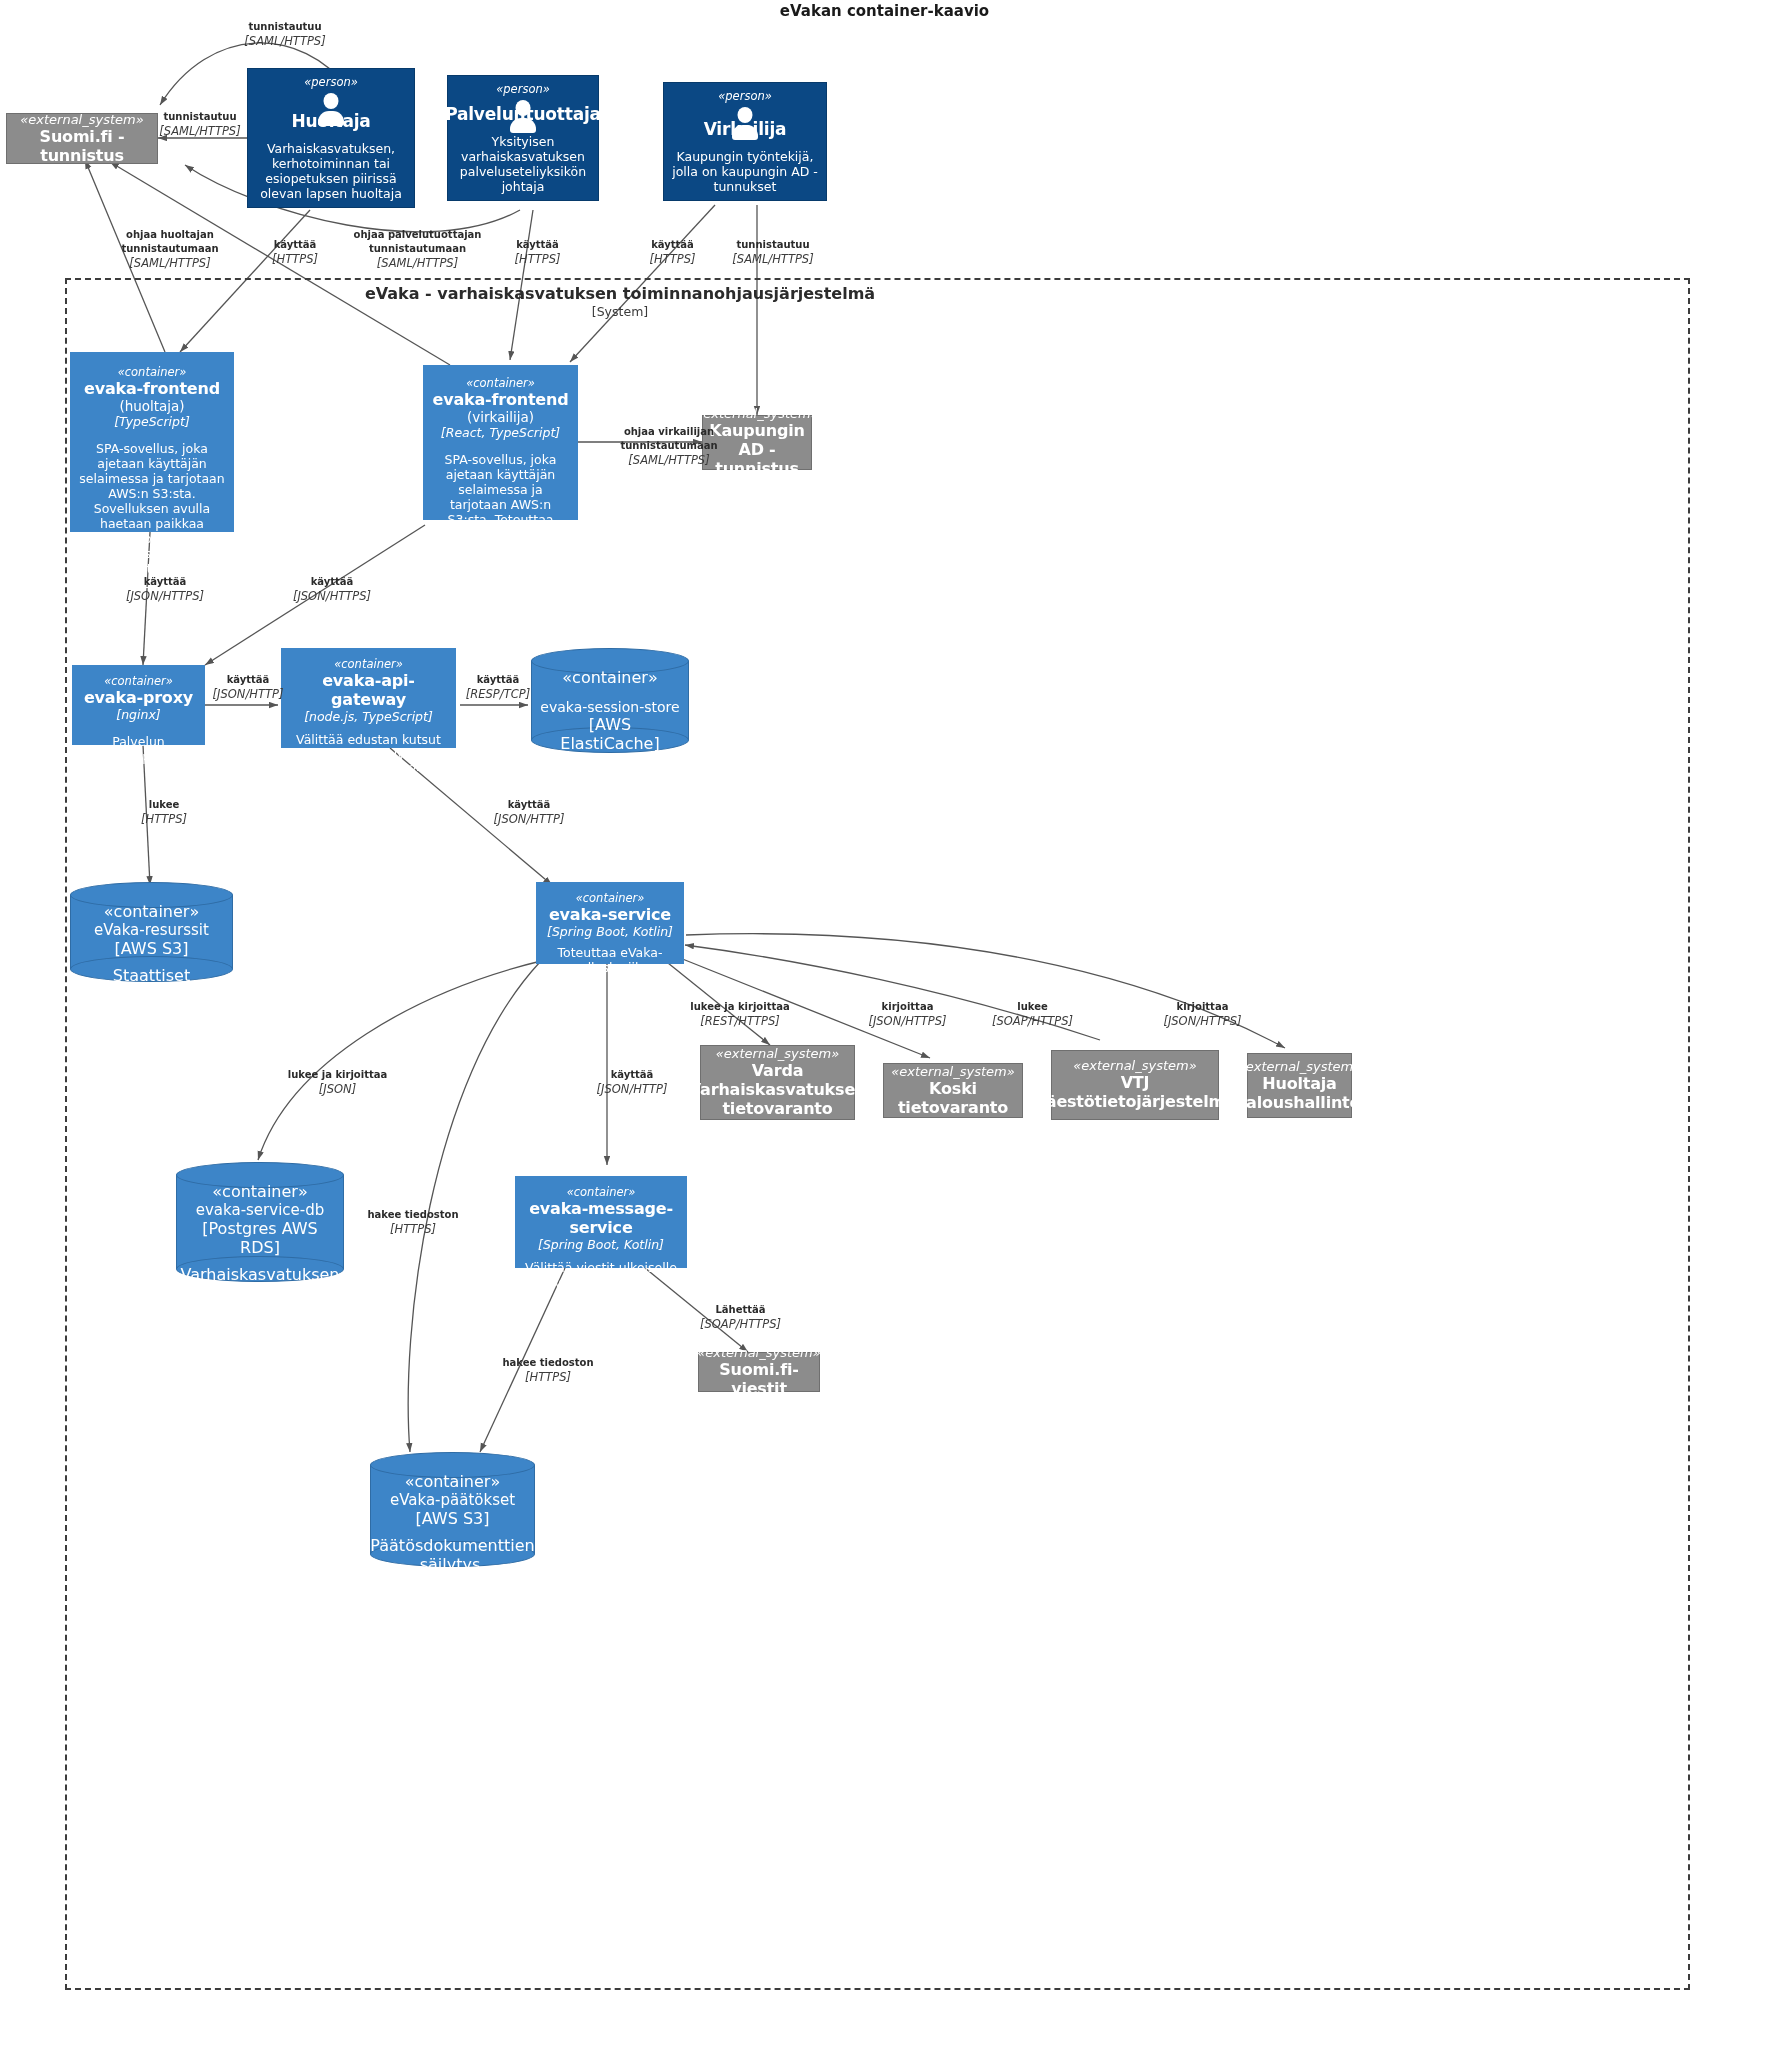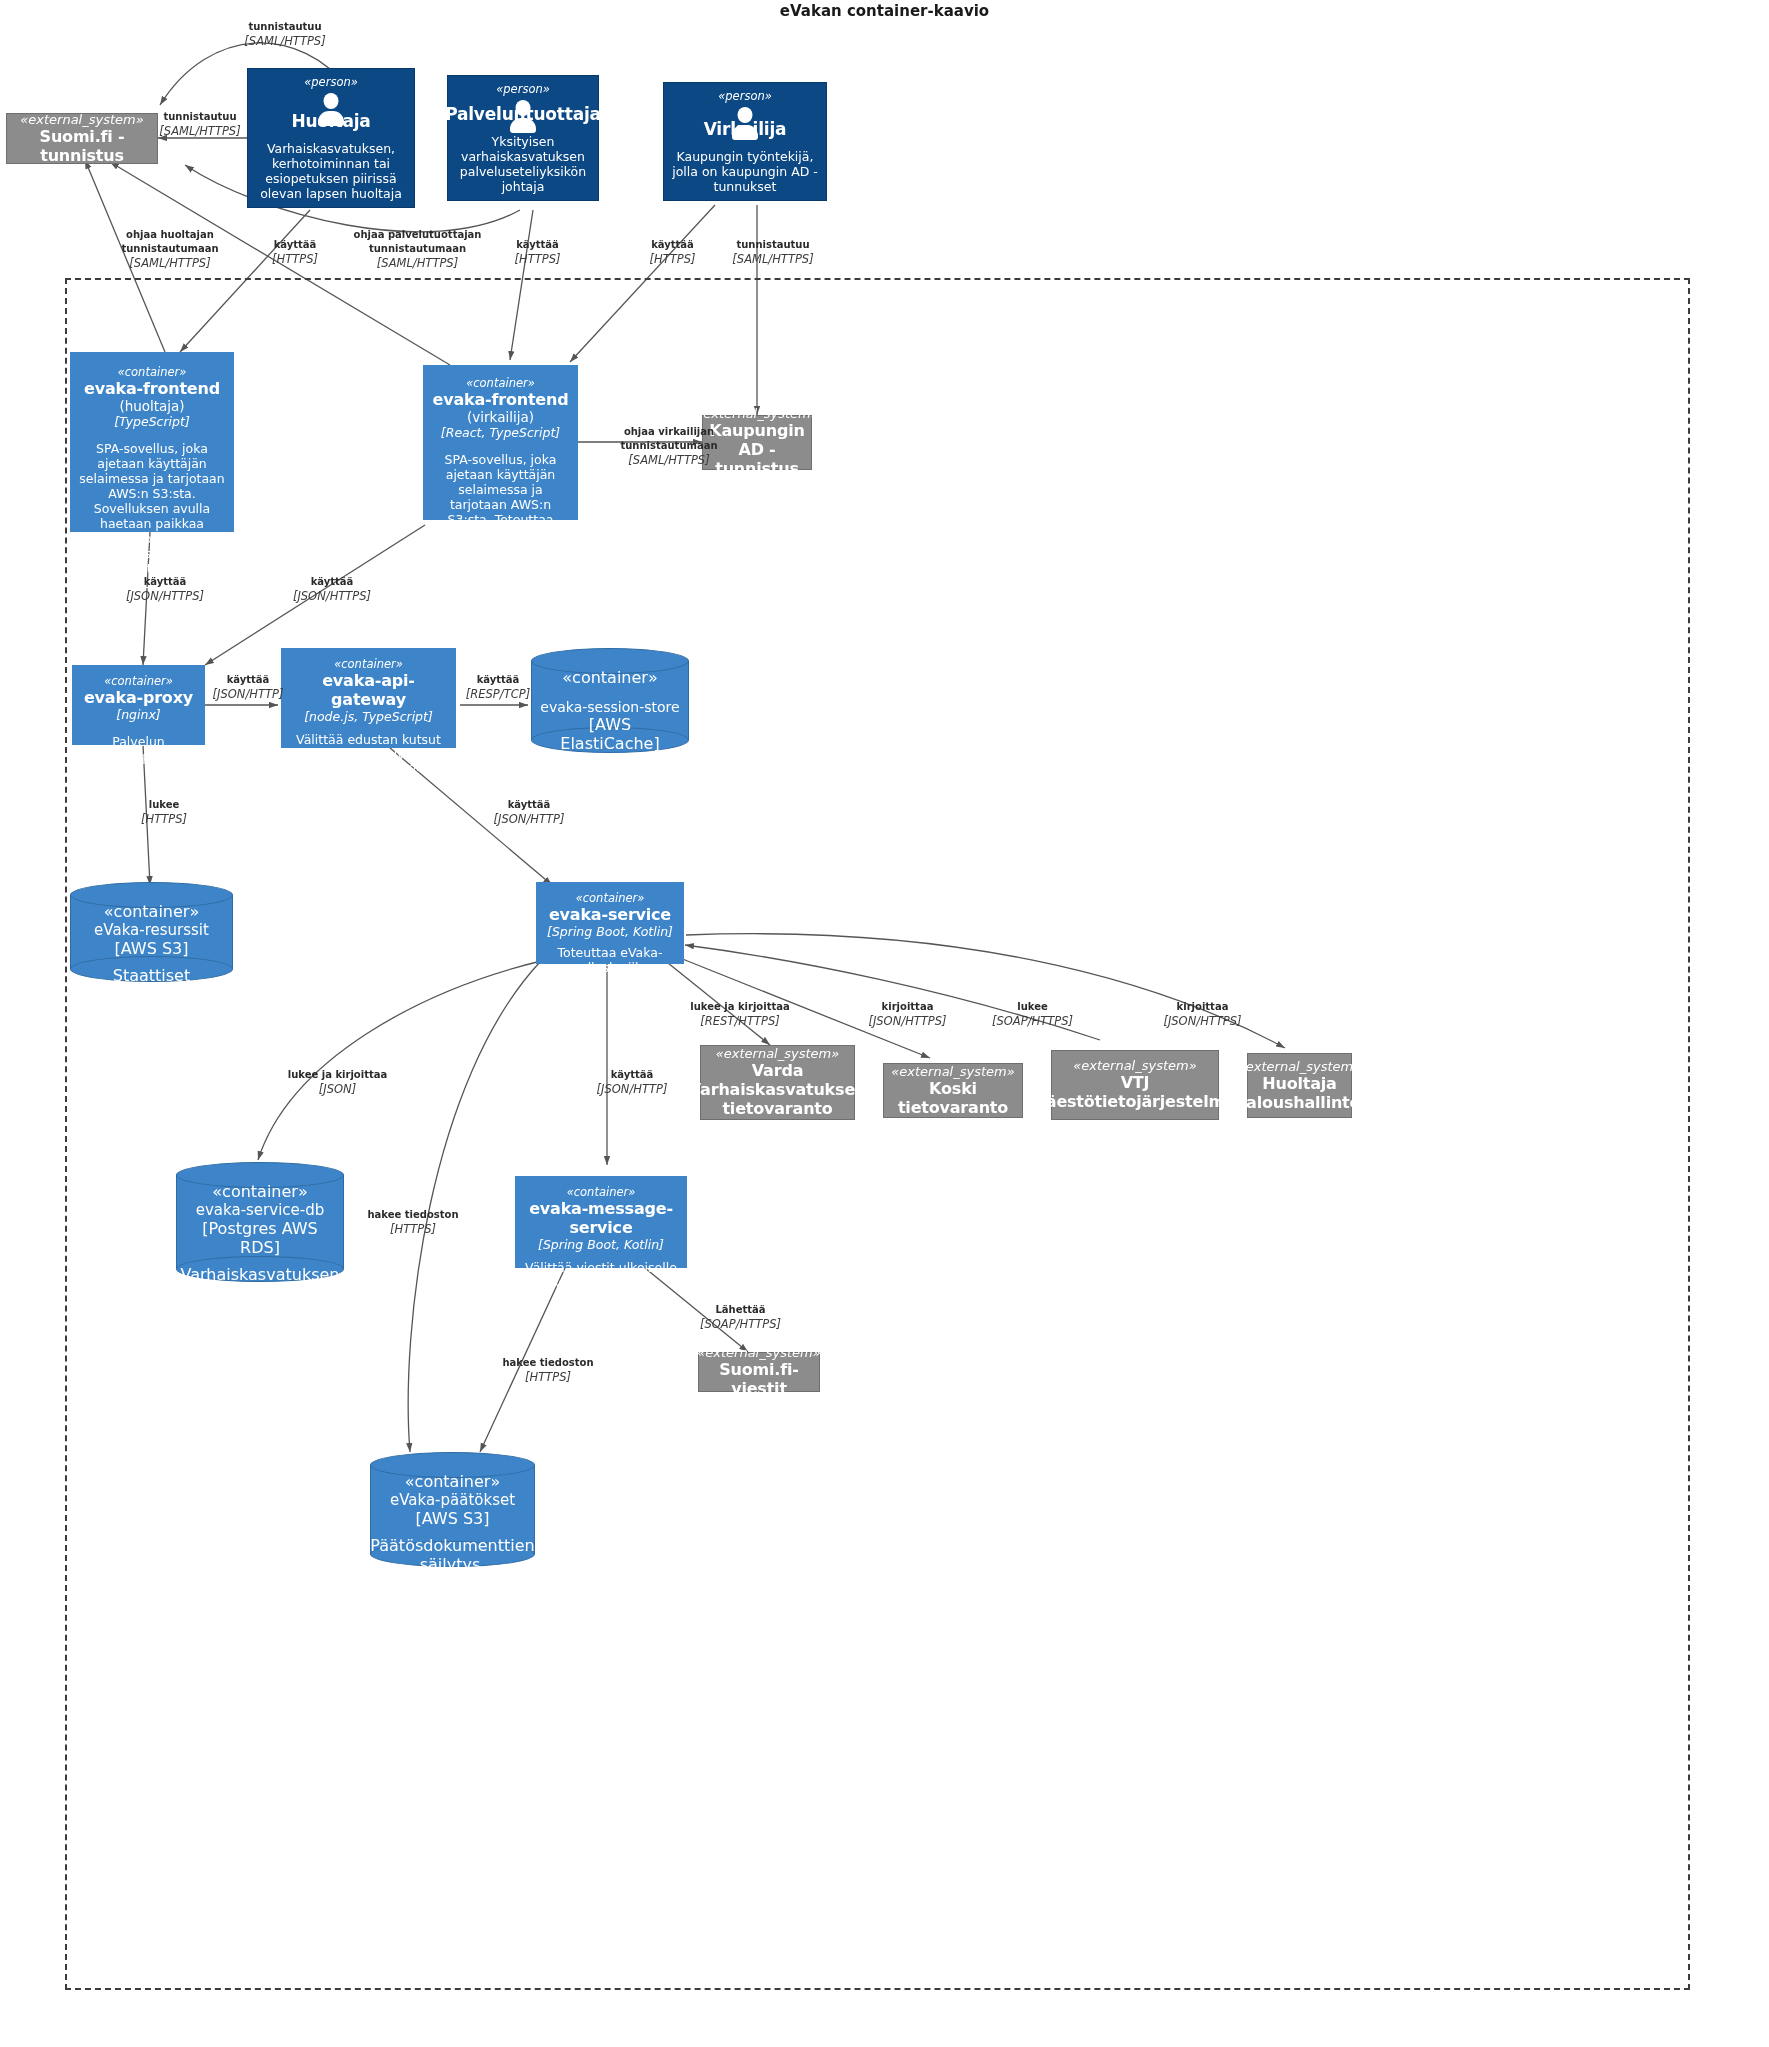--- a/index.html
+++ b/index.html
@@ -269,20 +269,24 @@
 
       <path d="M540,962 C430,1080 400,1330 410,1452"></path>
 
       <path d="M645,1268 L748,1352"></path>
 
       <path d="M565,1268 L480,1452"></path>
     </g>
   </svg>
 
   <div class="boundary" style="left:65px; top:278px; width:1625px; height:1712px;"></div>
+  <div class="boundary-label" style="left:80px; top:284px; width:1080px;">
+    <div class="bl-name">eVaka - varhaiskasvatuksen toiminnanohjausjärjestelmä</div>
+    <div class="bl-type">[System]</div>
+  </div>
 
   <div class="node external" style="left:6px; top:113px; width:152px; height:51px;">
     <div class="stereo">«external_system»</div>
     <div class="nname">Suomi.fi -tunnistus</div>
   </div>
 
   <div class="node person" style="left:247px; top:68px; width:168px; height:140px;">
     <div class="stereo">«person»</div>
     <div class="person-icon">
         <span class="head"></span>

